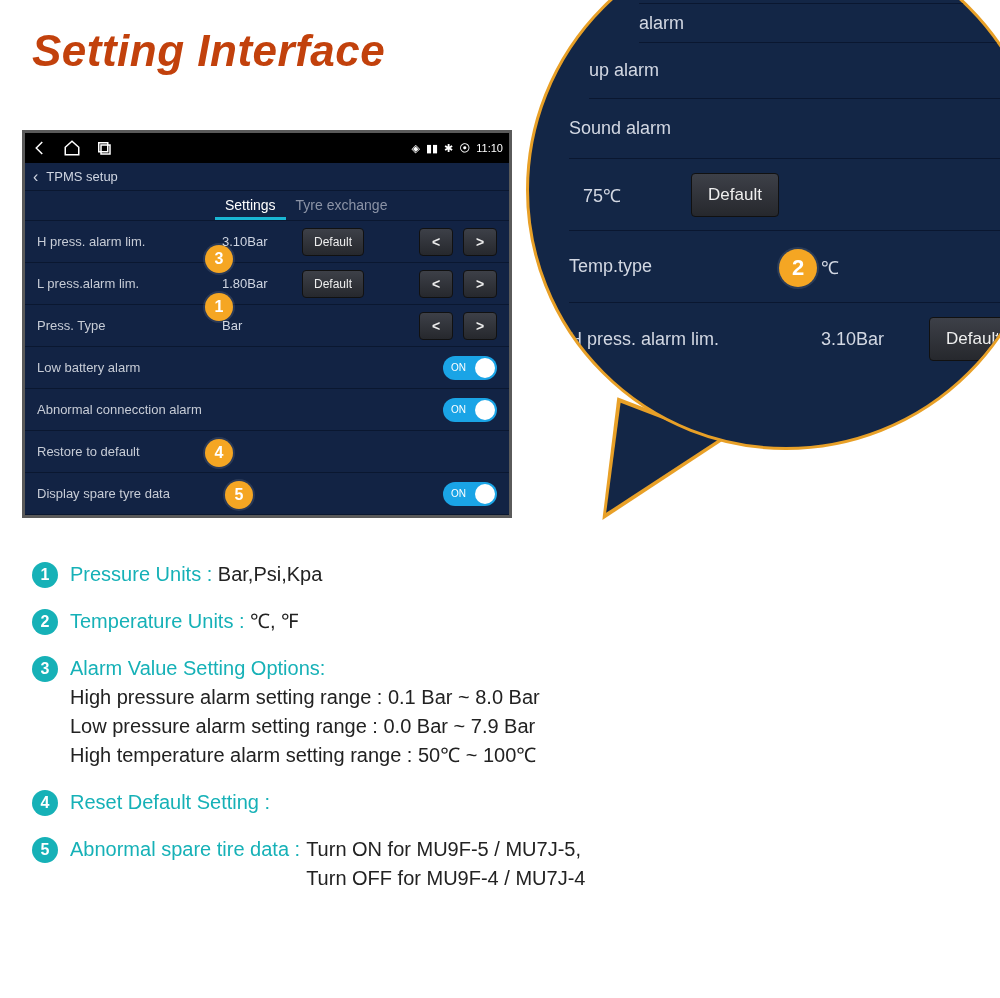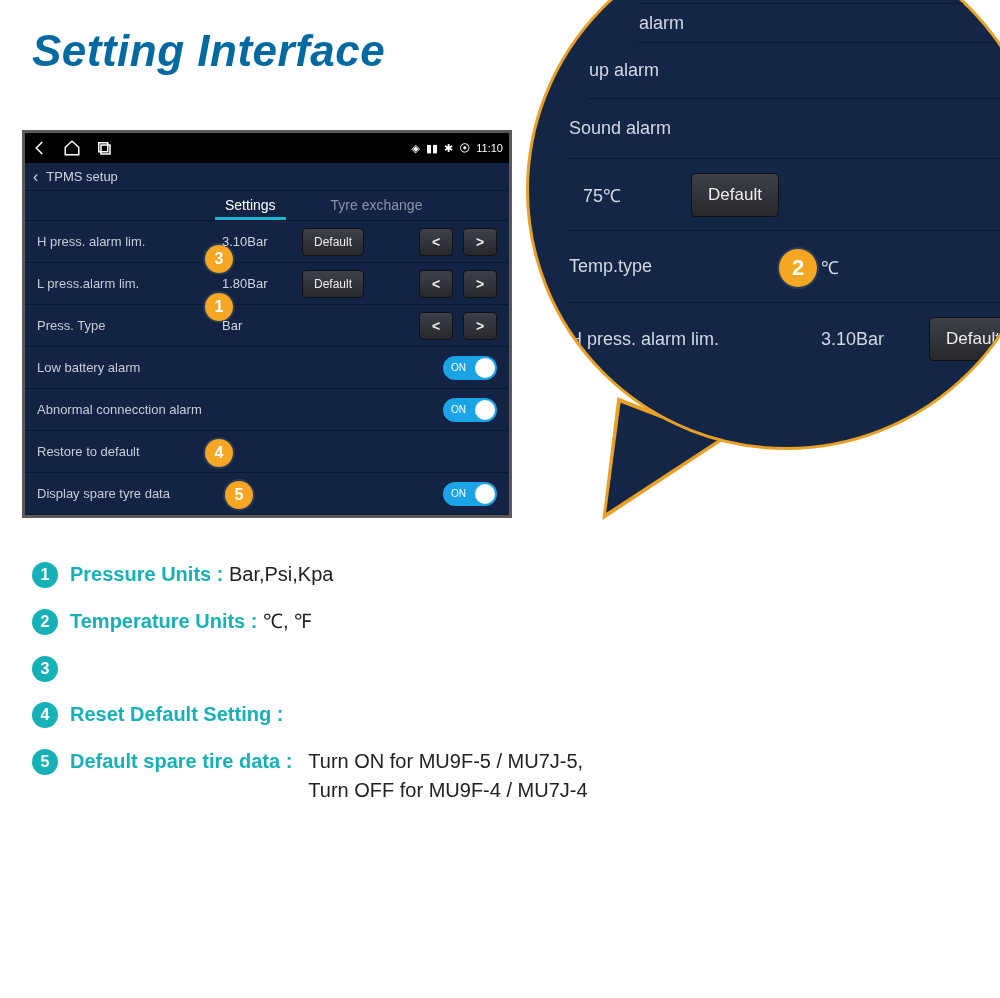--- a/index.html
+++ b/index.html
@@ -12,21 +12,21 @@
     overflow: hidden;
   }
 
   
   .main-title {
     position: absolute;
     left: 32px; top: 26px;
     font-size: 44px;
     font-weight: 800;
     font-style: italic;
-    color: #0369a1;
+    color: #c2410c;
     letter-spacing: 0.5px;
   }
 
   
   .device {
     position: absolute;
     left: 22px; top: 130px;
     width: 490px;
     background: #000;
     border: 3px solid #5a5a5a;
@@ -56,21 +56,20 @@
     border-bottom: 1px solid #0a1730;
   }
   .subheader .chev { font-size: 16px; }
 
   .tabs {
     height: 30px;
     background: #122344;
     display: flex;
     padding-left: 190px;
     border-bottom: 1px solid #0a1730;
-    gap: 35px;
   }
   .tab {
     padding: 6px 10px 4px 10px;
     font-size: 14px;
     color: #8b93a6;
   }
   .tab.active { color: #fff; border-bottom: 3px solid #19b6d3; }
 
   .rows { background: #122344; }
   .row {
@@ -199,25 +198,25 @@
     gap: 12px;
   }
   .lbadge {
     flex: 0 0 26px; height: 26px;
     background: #16b1b7;
     border-radius: 50%;
     color: #fff; font-weight: bold;
     display: flex; align-items: center; justify-content: center;
     font-size: 16px; margin-top: 2px;
   }
-  .lhead { color: #16b1b7; font-weight: 700; }
+  .lhead { color: #16b1b7; font-weight: 400; }
   .lbody { color: #222; }
   .legend-item .lines { display: flex; flex-direction: column; line-height: 1.45; }
   .legend-item .subline { color: #222; font-size: 20px; }
-  .col2 { display: flex; gap: 16px; }
+  .col2 { display: flex; gap: 6px; }
   .col2 .vals { display: flex; flex-direction: column; }
 </style>
 </head>
 <body>
 
 <div class="main-title">Setting Interface</div>
 
 <div class="device">
 
   <div class="statusbar">
@@ -362,36 +361,42 @@
     <div class="lines">
       <div class="row1">
         <span class="lhead">Temperature Units :</span>
         <span class="lbody">℃, ℉</span>
       </div>
     </div>
   </div>
 
   <div class="legend-item">
     <div class="lbadge">3</div>
+    <div class="lines">
+      <span class="lhead">Alarm Value Setting Options:</span>
+      <span class="subline">High pressure alarm setting range : 0.1 Bar ~ 8.0 Bar</span>
+      <span class="subline">Low pressure alarm setting range  : 0.0 Bar ~  7.9 Bar</span>
+      <span class="subline">High temperature alarm setting range : 50℃ ~ 100℃</span>
+    </div>
   </div>
 
   <div class="legend-item align-top">
     <div class="lbadge">4</div>
     <div class="lines">
       <div class="col2">
         <span class="lhead">Reset Default Setting :</span>
       </div>
     </div>
   </div>
 
   <div class="legend-item align-top">
     <div class="lbadge">5</div>
     <div class="lines">
       <div class="col2">
-        <span class="lhead">Default spare tire data :</span>
+        <span class="lhead">Abnormal spare tire data :</span>
         <div class="vals">
           <span class="subline">Turn ON for MU9F-5 / MU7J-5,</span>
           <span class="subline">Turn OFF for MU9F-4 / MU7J-4</span>
         </div>
       </div>
     </div>
   </div>
 
 </div>
 

